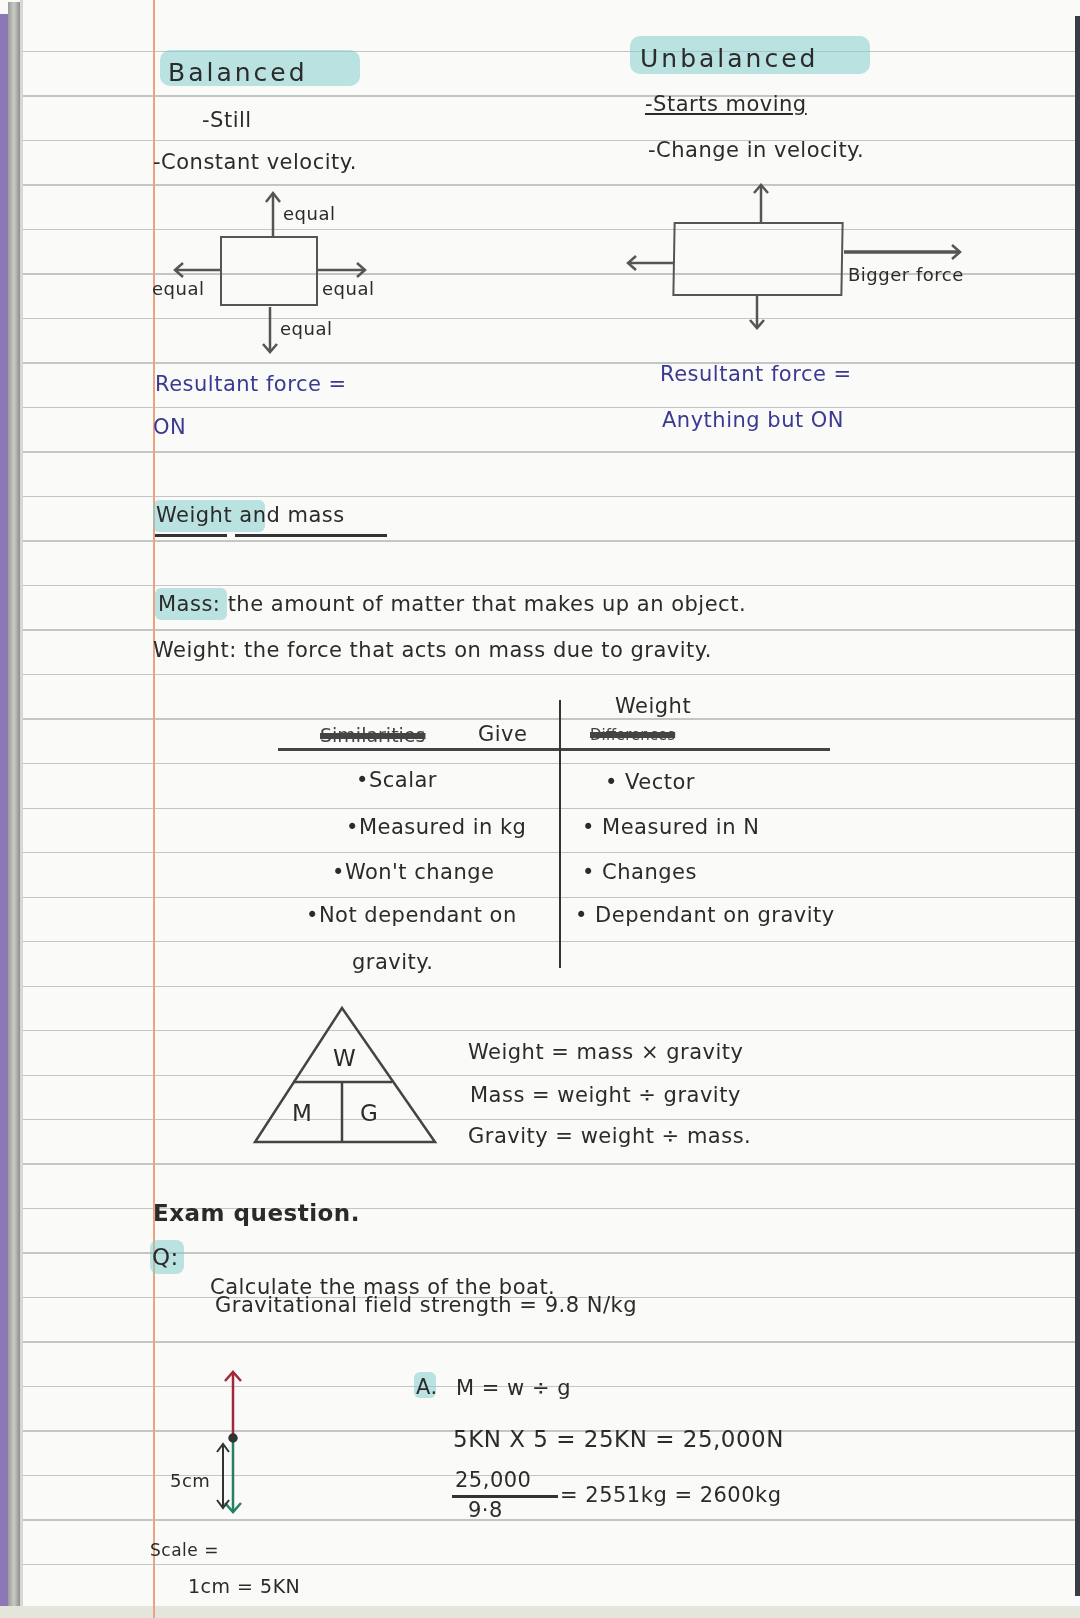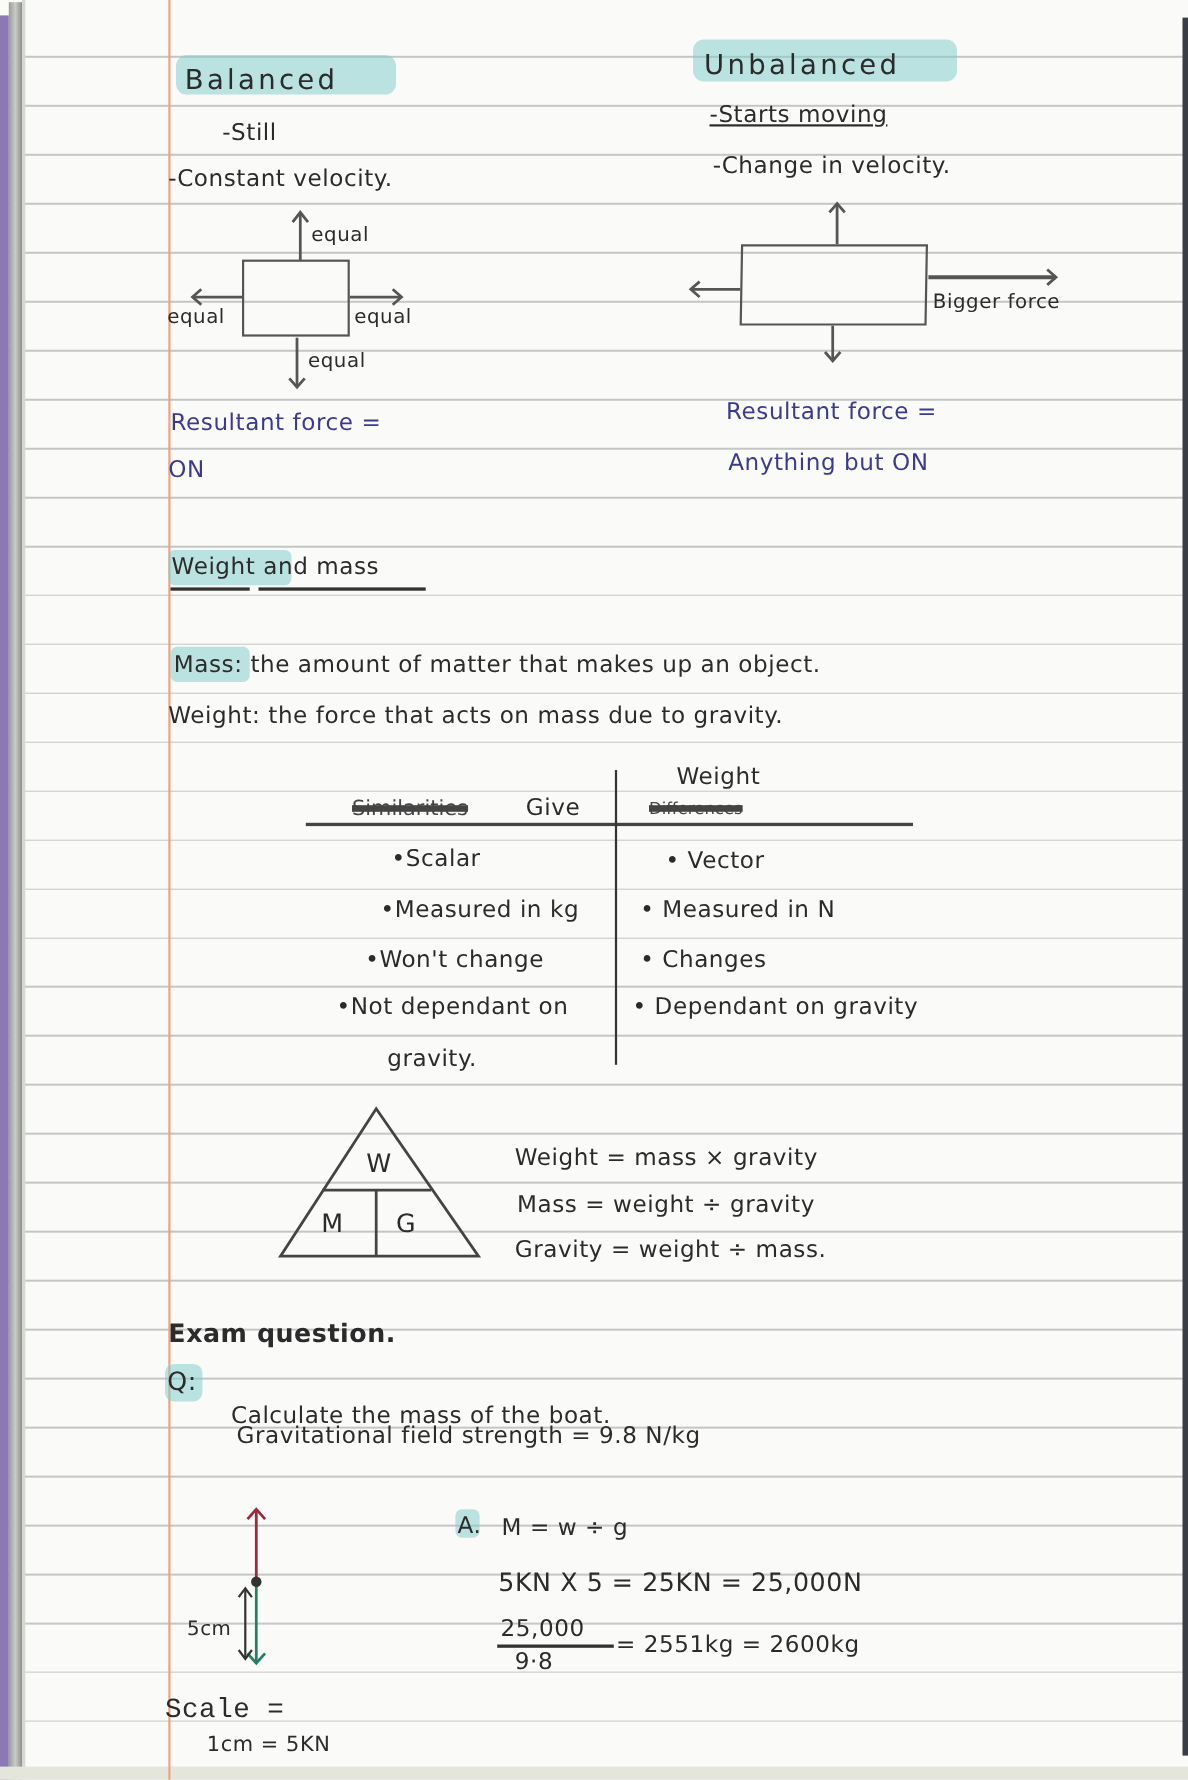--- a/index.html
+++ b/index.html
@@ -142,21 +142,21 @@
         <polyline points="55,13 63,4 71,13" stroke="#a0283c"></polyline>
       <line x1="63" y1="70" x2="63" y2="144" stroke="#238064"></line>
         <polyline points="55,135 63,144 71,135" stroke="#238064"></polyline>
       <line x1="53" y1="76" x2="53" y2="140" stroke="#333" stroke-width="2"></line>
       <polyline points="47,84 53,76 59,84" stroke="#333" stroke-width="2"></polyline>
       <polyline points="47,132 53,140 59,132" stroke="#333" stroke-width="2"></polyline>
       <circle cx="63" cy="70" r="3.5" fill="#333" stroke="#333"></circle>
     </g>
   </svg>
   <div class="hw sm" style="left:170px;top:1470px;">5cm</div>
-  <div class="hw md" style="left:150px;top:1540px;font-size:25px;font-family:Liberation Mono, monospace;">Scale =</div>
+  <div class="hw md" style="left:150px;top:1540px;font-size:17px;">Scale =</div>
   <div class="hw md" style="left:152px;top:1575px;font-size:19px;margin-left:36px;">1cm = 5KN</div>
 
   <div class="hl" style="left:414px;top:1372px;width:22px;height:26px;border-radius:6px;"></div>
   <div class="hw md" style="left:416px;top:1375px;">A.</div>
   <div class="hw md" style="left:456px;top:1376px;">M = w ÷ g</div>
   <div class="hw lg" style="left:453px;top:1426px;">5KN X 5 = 25KN = 25,000N</div>
   <div class="hw md" style="left:455px;top:1468px;">25,000</div>
   <div class="underline" style="left:452px;top:1495px;width:106px;"></div>
   <div class="hw md" style="left:468px;top:1498px;">9·8</div>
   <div class="hw md" style="left:560px;top:1483px;">= 2551kg = 2600kg</div>

